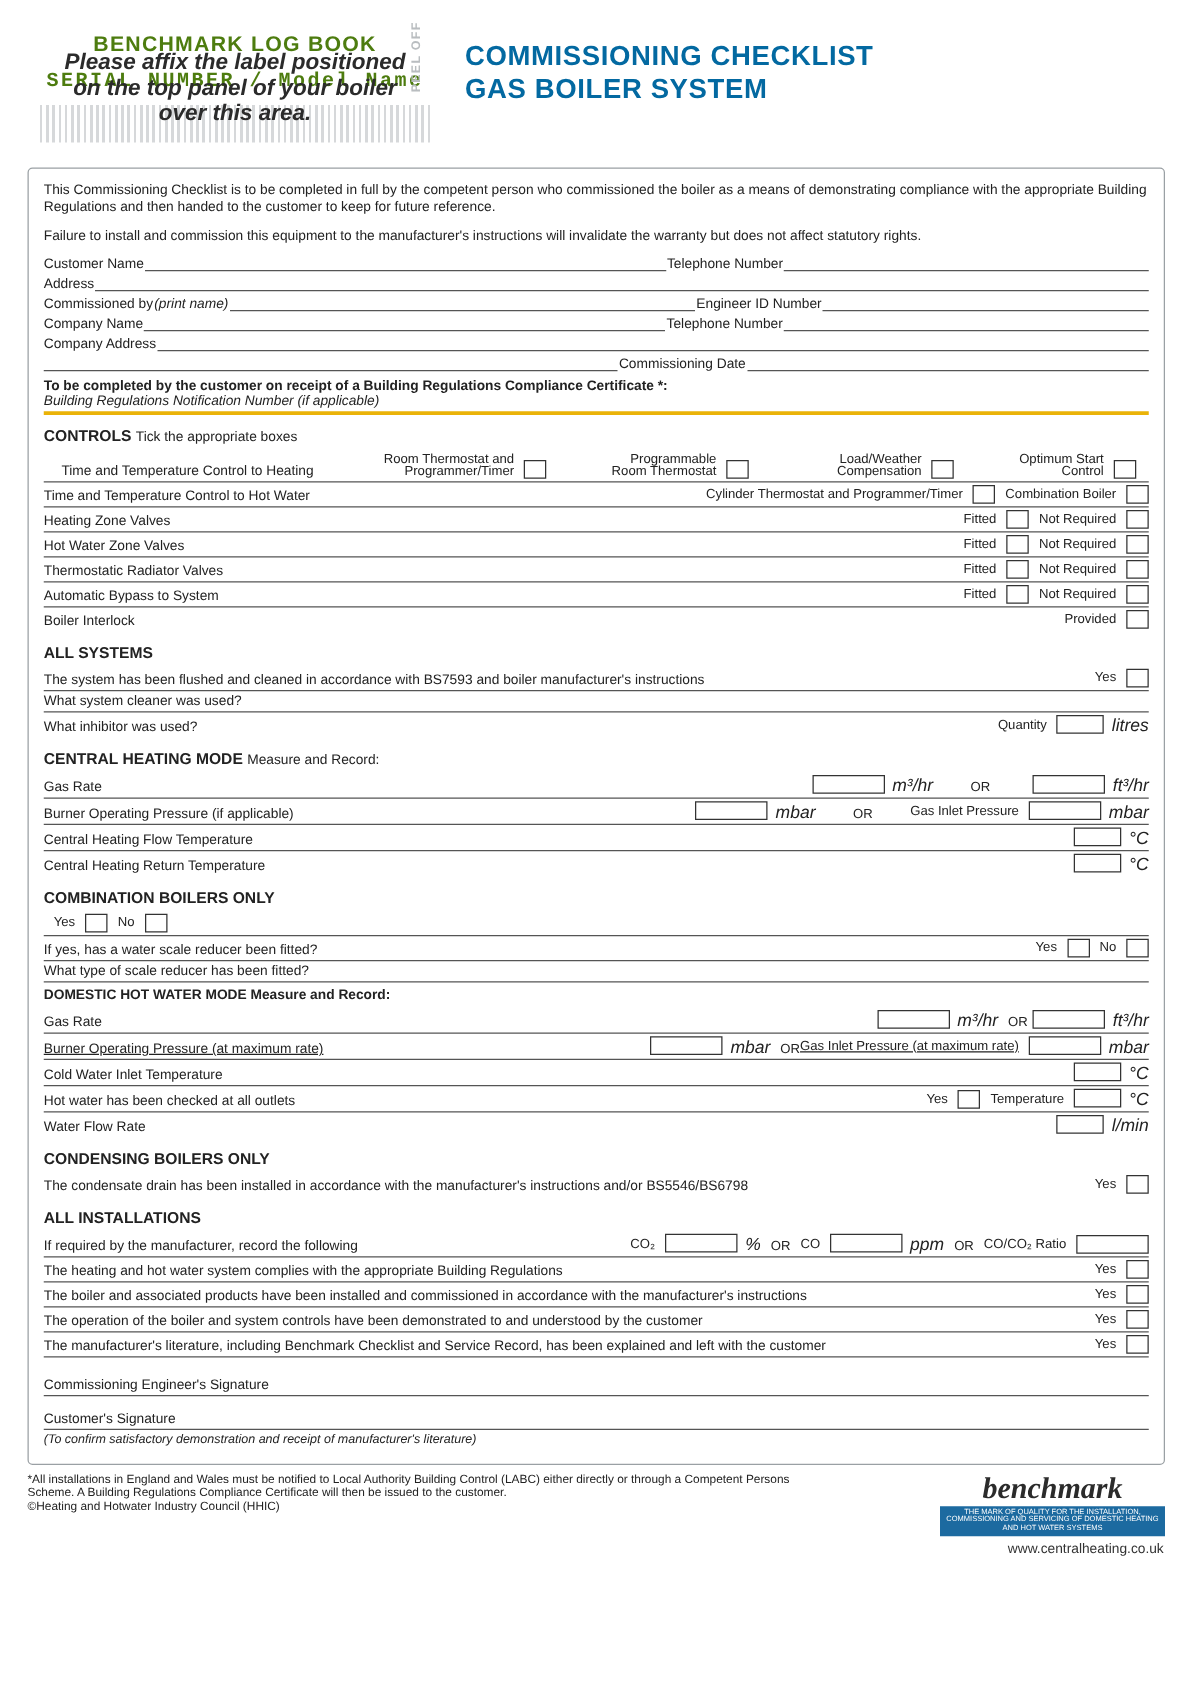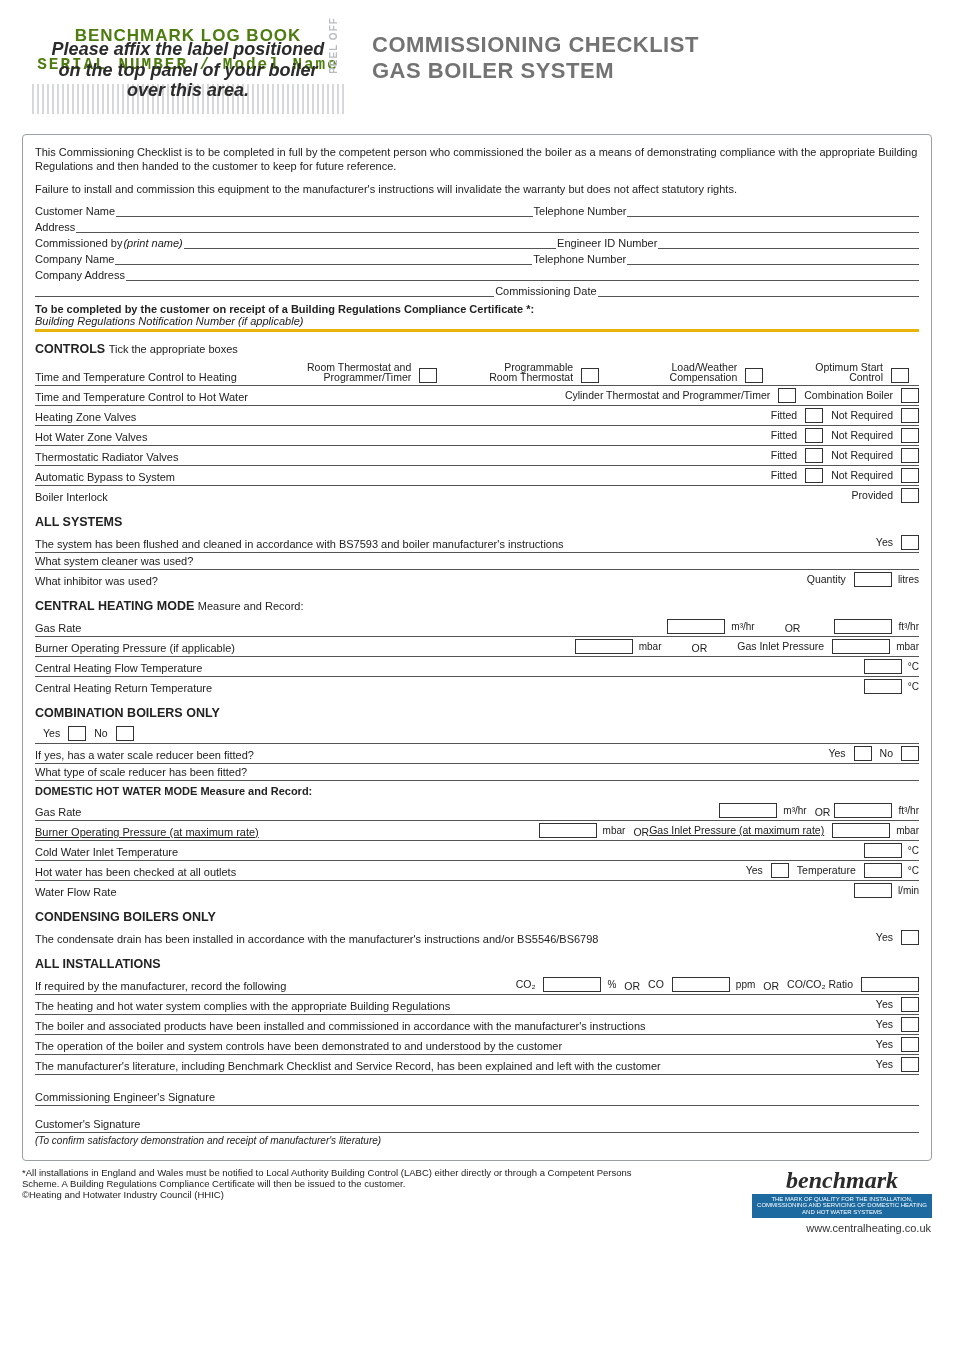--- a/index.html
+++ b/index.html
@@ -8,43 +8,43 @@
   .hdr{display:flex;gap:24px;padding:20px 28px 8px 28px;align-items:flex-start;}
   .label-box{width:320px;height:100px;position:relative;text-align:center;}
   .label-ghost{position:absolute;inset:0;color:#4d7c0f;font-weight:800;letter-spacing:1px;display:flex;flex-direction:column;justify-content:space-between;padding:6px 4px;}
   .label-ghost .t1{font-size:17px;}
   .label-ghost .t2{font-size:16px;letter-spacing:2px;font-family:Liberation Mono, monospace;}
   .label-ghost .barcode{height:30px;background:repeating-linear-gradient(90deg,#d6d8da 0 2px,transparent 2px 5px);}
   .label-front{position:absolute;inset:0;display:flex;flex-direction:column;justify-content:center;font-style:italic;font-weight:700;color:#2b2b2b;}
   .label-front div{font-size:18px;line-height:1.15;}
   .peel{position:absolute;right:-14px;top:20px;transform:rotate(-90deg);font-size:10px;color:#b9bdc0;font-weight:700;letter-spacing:1px;}
   .title-block{padding-top:12px;}
-  .title-block div{font-weight:800;color:#737373;font-size:22px;letter-spacing:.5px;}
+  .title-block div{font-weight:800;color:#0369a1;font-size:22px;letter-spacing:.5px;}
   
   .panel{margin:6px 22px 0 22px;border:1px solid #9aa0a4;border-radius:4px;padding:10px 12px 14px 12px;}
   .intro{font-size:11px;line-height:1.3;margin-bottom:8px;}
   .fields .row{display:flex;gap:1px;font-size:11px;margin:3px 0;align-items:flex-end;}
   .fields .row .lab{white-space:nowrap;}
   .fields .row .line{flex:1;border-bottom:1px solid #555;height:12px;}
   .note{font-size:11px;font-weight:700;margin-top:6px;}
   .note-sub{font-size:11px;font-style:italic;border-bottom:3px solid #eab308;padding-bottom:2px;margin-bottom:10px;}
   
   .sec-title{font-weight:800;font-size:12.5px;margin:10px 0 4px 0;}
   .sec-title .thin{font-weight:400;font-size:11px;}
   .srow{display:flex;align-items:flex-end;font-size:11px;border-bottom:1px solid #555;padding:2px 0;}
   .srow.nob{border-bottom:none;}
   .srow .l{flex:1;}
   .box{display:inline-block;width:16px;height:13px;border:1px solid #333;margin-left:4px;vertical-align:bottom;}
   .box.w{width:56px;}
   .box.ws{width:36px;}
   .seg{display:flex;align-items:center;gap:4px;margin-left:8px;white-space:nowrap;}
   .seg .tag{font-size:10.5px;}
-  .unit{font-size:10px;margin-left:2px;}
+  .unit{font-style:italic;font-size:14px;margin-left:2px;}
   .controls-row{display:flex;align-items:flex-end;font-size:11px;gap:6px;border-bottom:1px solid #555;padding:2px 0;}
-  .controls-row .lead{width:230px;}
+  .controls-row .lead{width:230px;text-align:center;}
   .controls-row .opt{display:flex;flex-direction:column;align-items:flex-end;font-size:10.5px;line-height:1;margin-right:2px;}
   .controls-row .opt span{white-space:nowrap;padding-left:36px;}
   .controls-row .pair{display:flex;align-items:flex-end;gap:2px;margin-right:10px;}
   .sig{border-bottom:1px solid #555;font-size:11px;padding:10px 0 2px 0;margin-top:6px;}
   .footnote{font-size:10px;font-style:italic;padding-top:2px;}
   
   .foot{display:flex;justify-content:space-between;align-items:flex-start;margin:6px 22px 0 22px;font-size:9.5px;}
   .benchmark{width:180px;text-align:center;}
   .benchmark .logo{font-family:Georgia,'Times New Roman',serif;font-weight:700;font-style:italic;font-size:24px;color:#2b2b2b;}
   .benchmark .strip{background:#1c6aa0;color:#fff;font-size:6px;padding:2px 2px;line-height:1.1;}

